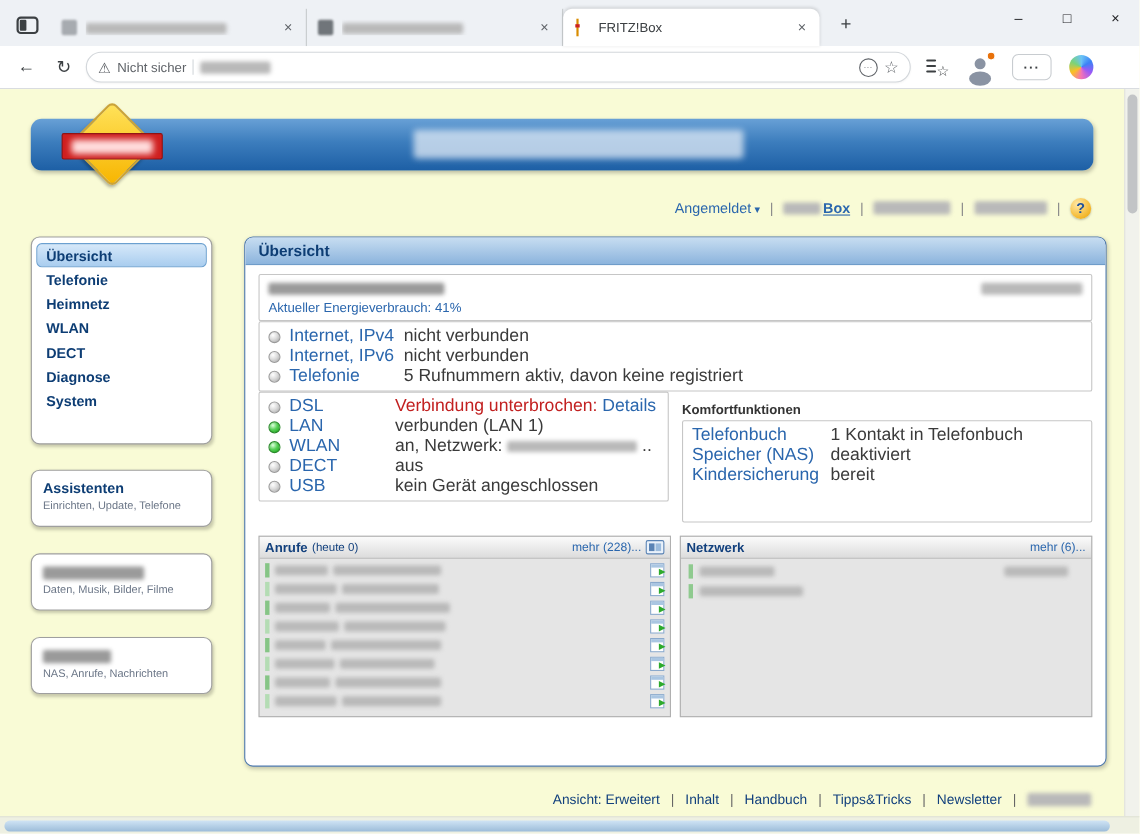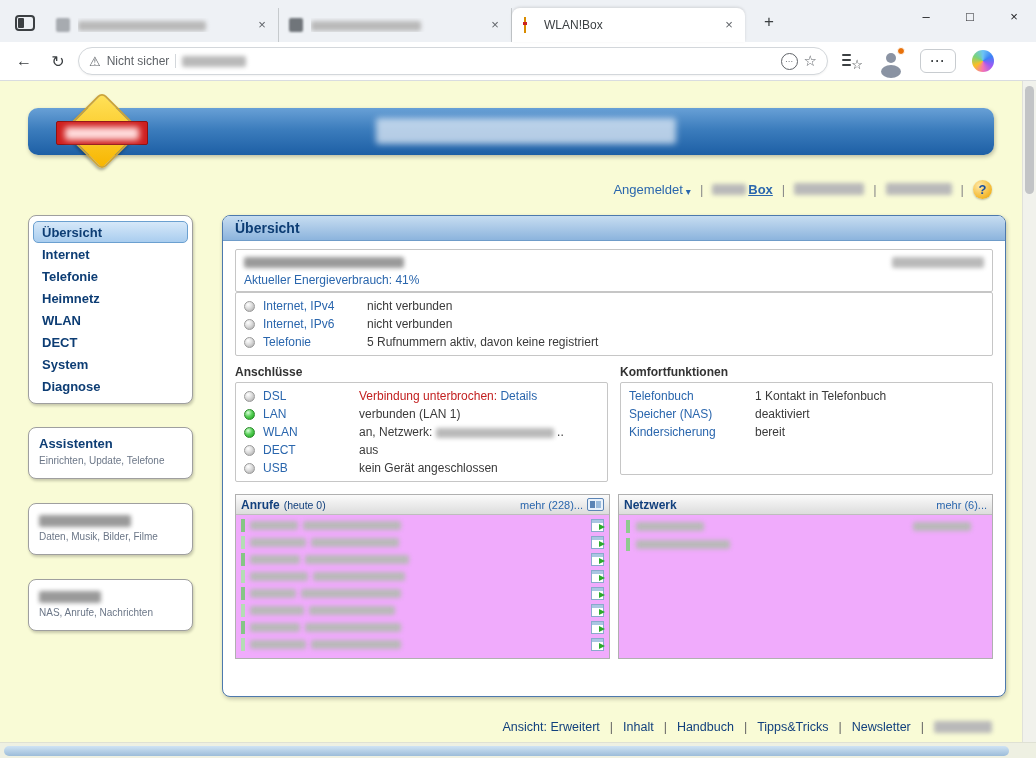--- a/index.html
+++ b/index.html
@@ -77,35 +77,35 @@
   .main { position:absolute; left:222px; top:134px; width:784px; height:482px; background:#fff; border:1px solid #4d79ad; border-radius:8px; box-shadow:1px 2px 4px rgba(0,0,0,.22); overflow:hidden; }
   .main-h { height:25px; background:linear-gradient(#c7ddf1,#8cb4dd); border-bottom:1px solid #6f9cc9; display:flex; align-items:center; padding:0 12px; font-size:14px; font-weight:bold; color:#0d3d74; }
   .main-body { padding:8px 12px; }
 
   .infobox { border:1px solid #c6c6c6; border-radius:2px; padding:5px 8px 4px; }
   .infobox .r1 { display:flex; justify-content:space-between; height:14px; align-items:center; }
   .energy { color:#2a66ad; font-size:12px; margin-top:4px; }
 
   .sect-title { font-size:12px; font-weight:bold; color:#333; margin:9px 0 3px; }
   .sectbox { border:1px solid #c6c6c6; border-radius:2px; padding:4px 8px; }
-  .srow { display:flex; align-items:center; height:18px; gap:8px; font-size:12px; }
+  .srow { display:flex; align-items:center; height:18px; gap:8px; font-size:16px; }
   .led { width:11px; height:11px; border-radius:50%; border:1px solid #9a9a9a; background:radial-gradient(circle at 35% 30%, #ffffff, #dcdcdc 45%, #a3a3a3); flex:0 0 auto; }
   .led.green { border-color:#2c8a2c; background:radial-gradient(circle at 35% 30%, #dcffdc, #5ad05a 45%, #12a012); }
   .slabel { color:#2a66ad; width:96px; flex:0 0 auto; }
   .slabel.w88 { width:88px; }
   .sval { color:#3a3a3a; }
   .err { color:#c22020; }
   .link { color:#2a66ad; }
   .cols { display:flex; gap:12px; margin-top:0; }
   .col-l { width:373px; flex:0 0 auto; }
   .col-r { flex:1; }
   .klabel { color:#2a66ad; width:118px; flex:0 0 auto; }
 
   .panels { display:flex; gap:8px; margin-top:12px; }
-  .panel { flex:1; border:1px solid #b0b0b0; background:#f0abfc; height:165px; overflow:hidden; }
+  .panel { flex:1; border:1px solid #b0b0b0; background:#e5e5e5; height:165px; overflow:hidden; }
   .panel-h { height:20px; background:linear-gradient(#fbfbfb,#dcdcdc); border-bottom:1px solid #bdbdbd; display:flex; align-items:center; padding:0 5px; gap:4px; }
   .ptitle { font-size:12px; font-weight:bold; color:#12407d; }
   .psub { font-size:10.5px; color:#12407d; }
   .pmore { margin-left:auto; color:#2a66ad; font-size:11px; }
   .ab-toggle { width:17px; height:13px; border:1px solid #5b84b5; background:#eaf2fb; border-radius:2px; position:relative; flex:0 0 auto; }
   .ab-toggle::before { content:""; position:absolute; left:2px; top:2px; width:5px; height:7px; background:#5b84b5; }
   .ab-toggle::after { content:""; position:absolute; right:2px; top:2px; width:5px; height:7px; background:#9cbcdd; }
   .panel-rows { padding:2px 3px; }
   .cr { display:flex; align-items:center; gap:5px; height:17px; padding:0 2px; }
   .gbar { width:4px; height:13px; background:#86c586; flex:0 0 auto; }
@@ -144,21 +144,21 @@
   </div>
 
   <div class="tab inactive">
     <span class="fav red2"></span>
     <span class="tab-title"><span class="blurb" style="width:110px;"></span></span>
     <span class="tab-x">×</span>
   </div>
 
   <div class="tab active">
     <span class="fav"><span class="fritz-fav"></span></span>
-    <span class="tab-title">WLAN!Box</span>
+    <span class="tab-title">FRITZ!Box</span>
     <span class="tab-x">×</span>
   </div>
 
   <div class="newtab">+</div>
 
   <div class="wincontrols">
     <div class="wc">–</div>
     <div class="wc">□</div>
     <div class="wc">×</div>
   </div>
@@ -214,27 +214,26 @@
     <span class="sep">|</span>
     <span class="blurb" style="width:70px; height:12px;"></span>
     <span class="sep">|</span>
     <span class="blurb" style="width:66px; height:12px;"></span>
     <span class="sep">|</span>
     <span class="help-ico">?</span>
   </div>
 
   <div class="sidebox navbox">
     <div class="nav-item active">Übersicht</div>
-    <div class="nav-item">Internet</div>
     <div class="nav-item">Telefonie</div>
     <div class="nav-item">Heimnetz</div>
     <div class="nav-item">WLAN</div>
     <div class="nav-item">DECT</div>
+    <div class="nav-item">Diagnose</div>
     <div class="nav-item">System</div>
-    <div class="nav-item">Diagnose</div>
   </div>
 
   <div class="sidebox assistbox">
     <div class="assist-title">Assistenten</div>
     <div class="assist-sub">Einrichten, Update, Telefone</div>
   </div>
 
   <div class="sidebox nasbox">
     <div class="assist-title"><span class="blurb dark" style="width:62px; height:12px;"></span></div>
     <div class="assist-sub">NAS, Anrufe, Nachrichten</div>
@@ -272,21 +271,20 @@
         </div>
         <div class="srow">
           <span class="led"></span>
           <span class="slabel">Telefonie</span>
           <span class="sval">5 Rufnummern aktiv, davon keine registriert</span>
         </div>
       </div>
 
       <div class="cols">
         <div class="col-l">
-          <div class="sect-title">Anschlüsse</div>
           <div class="sectbox">
             <div class="srow">
               <span class="led"></span>
               <span class="slabel w88">DSL</span>
               <span class="sval"><span class="err">Verbindung unterbrochen:</span> <span class="link">Details</span></span>
             </div>
             <div class="srow">
               <span class="led green"></span>
               <span class="slabel w88">LAN</span>
               <span class="sval">verbunden (LAN 1)</span>

